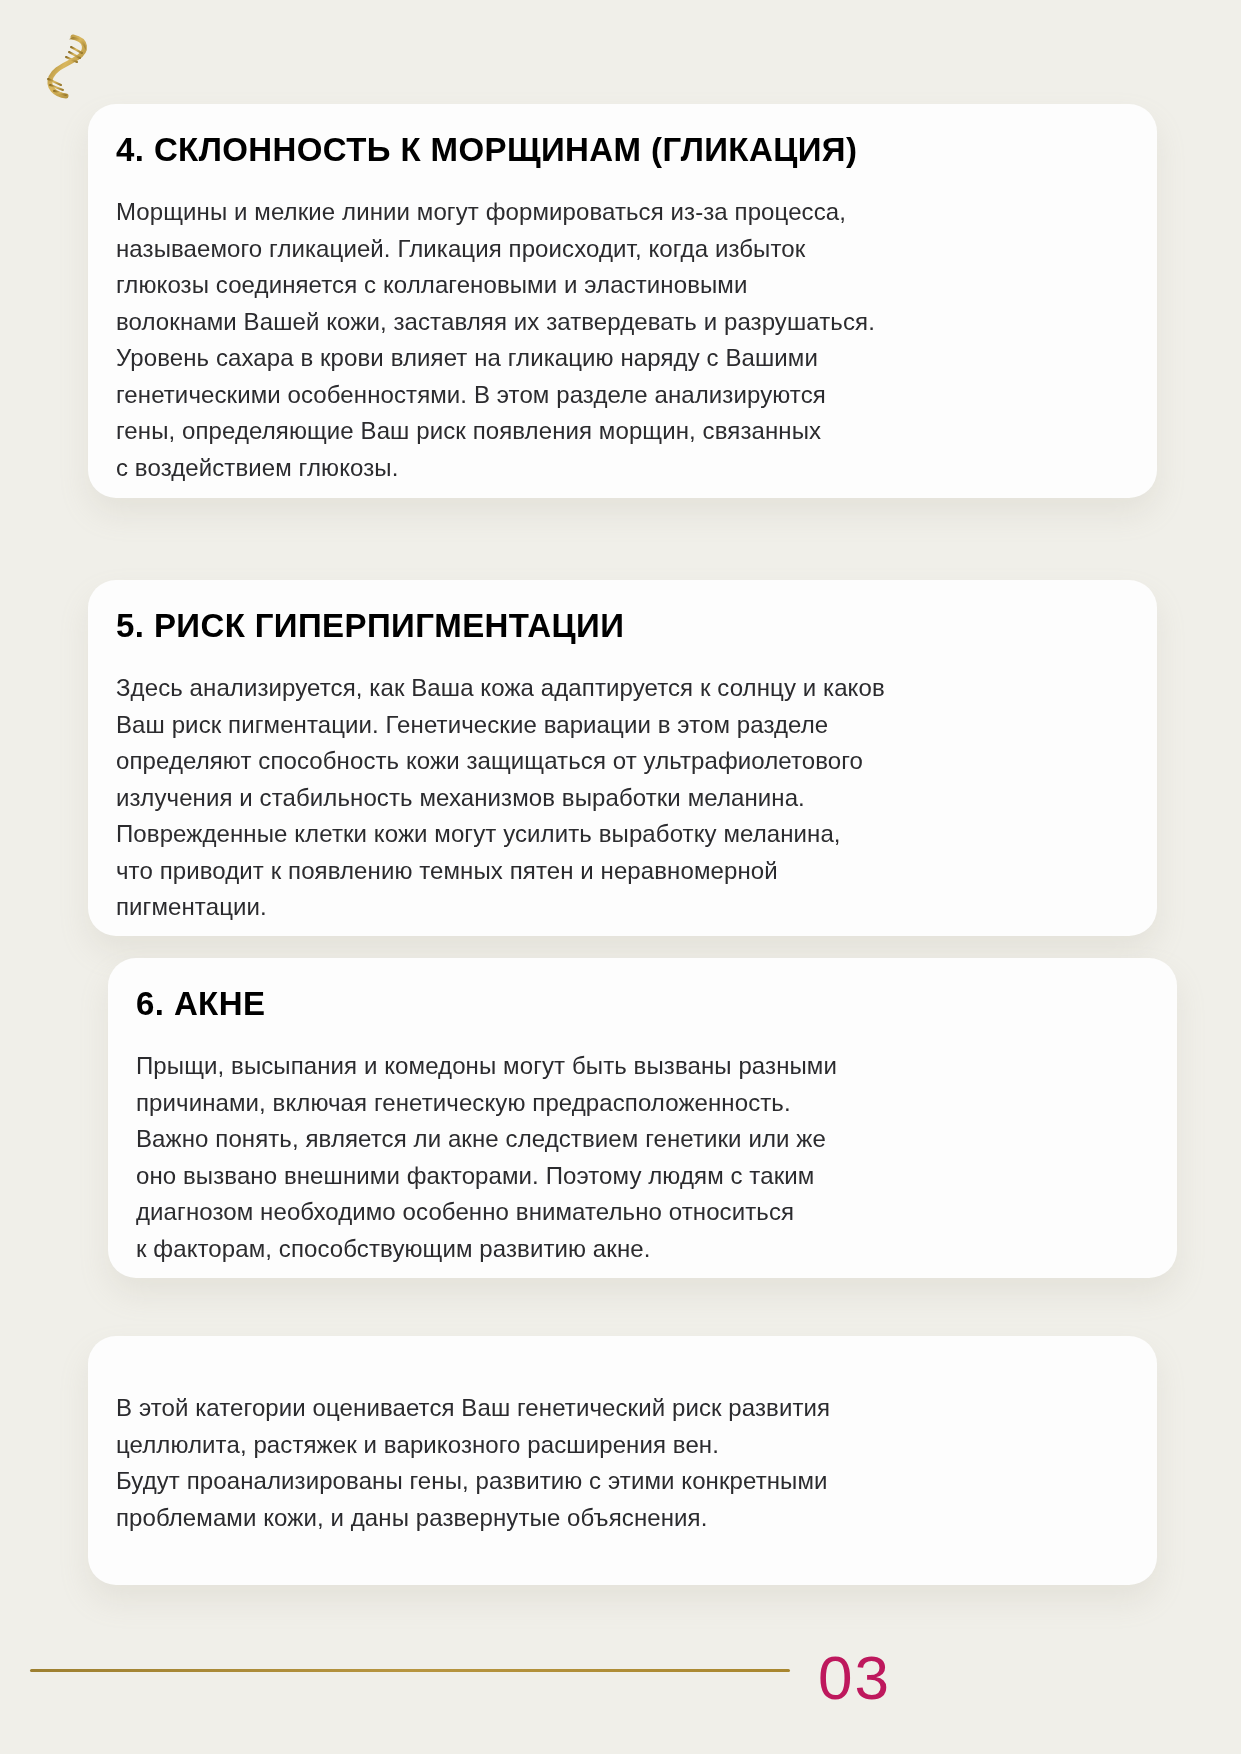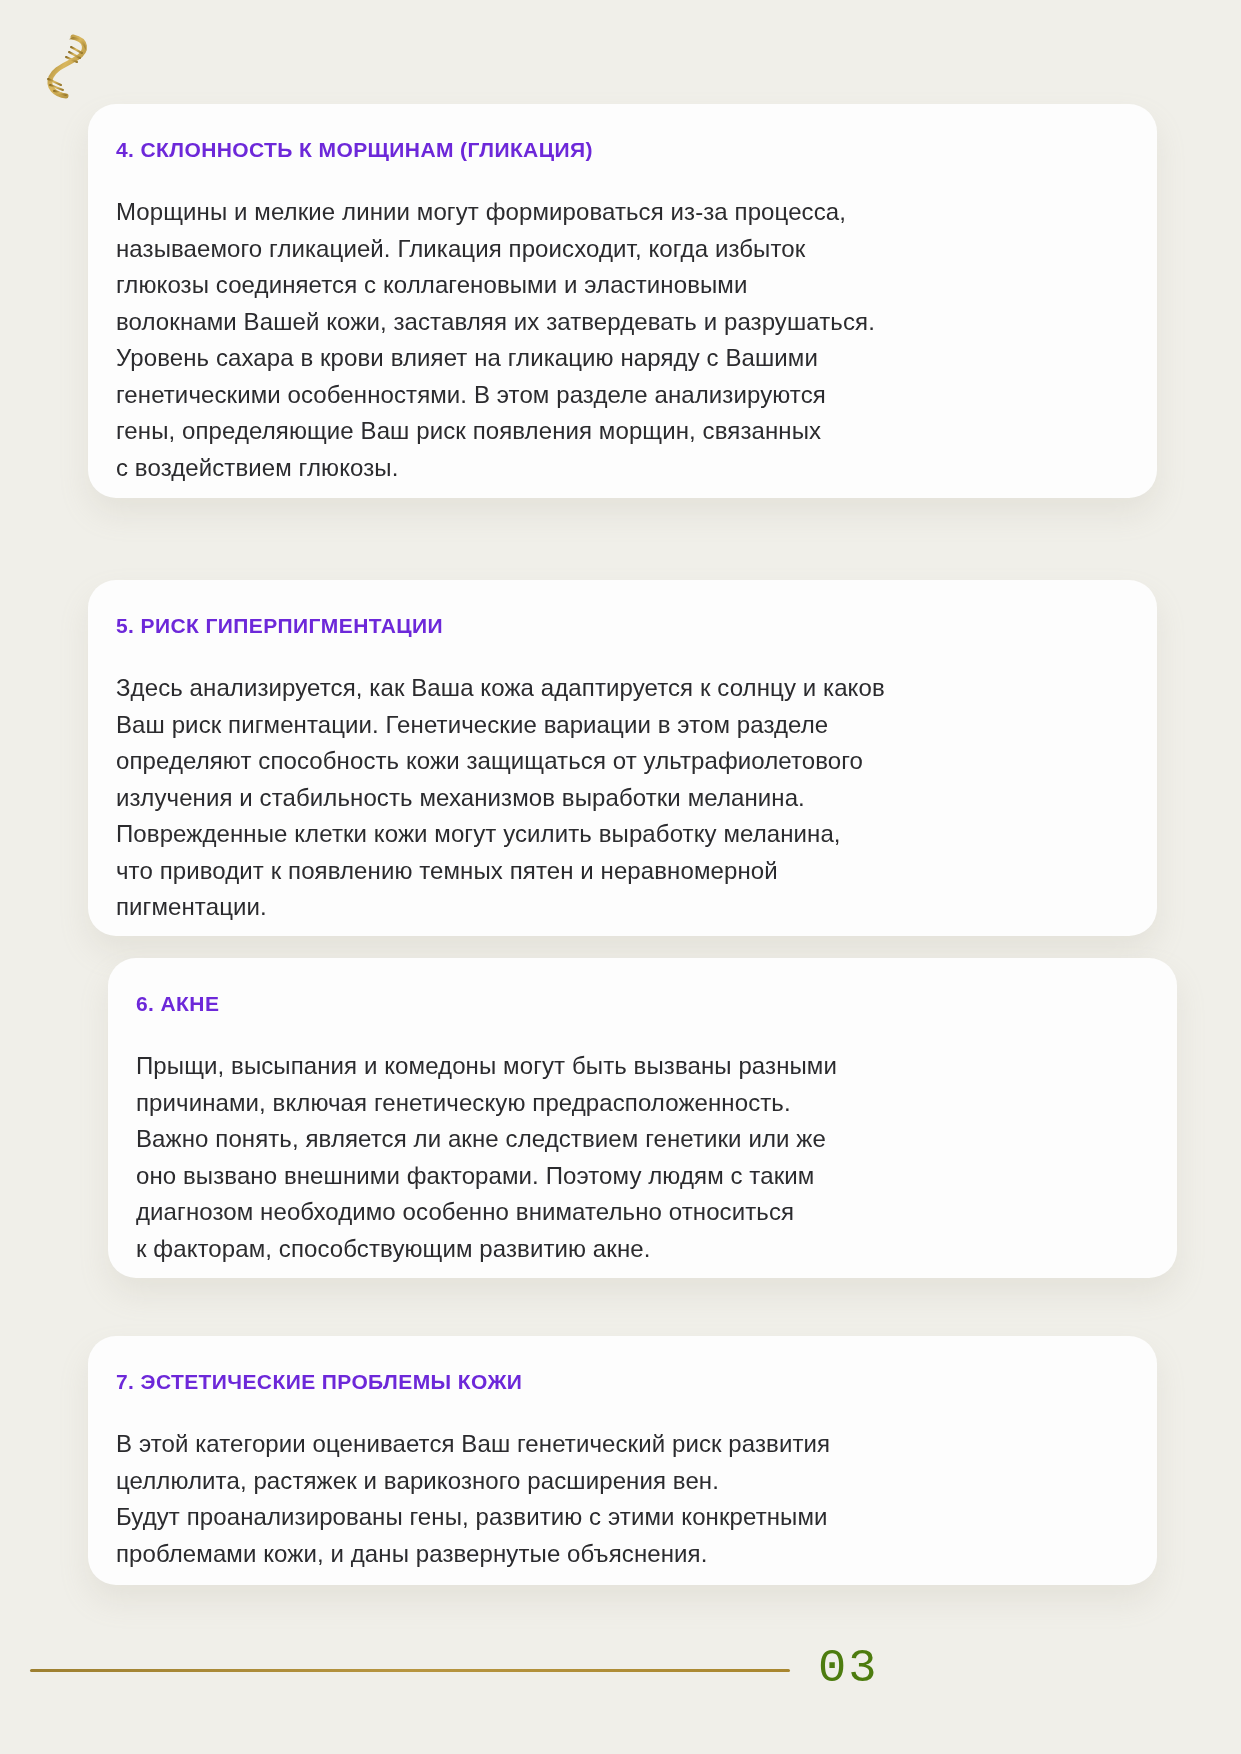--- a/index.html
+++ b/index.html
@@ -19,24 +19,24 @@
     position:absolute;
     left:88px; width:1069px;
     background:#fdfdfd;
     border-radius:28px;
     box-shadow:0 16px 30px rgba(168,162,144,0.16);
     box-sizing:border-box;
     padding:28px 30px 0 28px;
   }
   .card-title {
     margin:0;
-    font-size:21px;
+    font-size:33px;
     font-weight:700;
     letter-spacing:0.4px;
-    color:#6d28d9;
+    color:#000000;
     line-height:36px;
   }
   .card-body {
     margin:26px 0 0 0;
     font-size:24px;
     line-height:36.5px;
     color:#2b2b2e;
     white-space:pre-line;
     letter-spacing:0.1px;
   }
@@ -47,25 +47,25 @@
   .footer-rule {
     position:absolute;
     left:30px; top:1669px;
     width:760px; height:2.5px;
     background:linear-gradient(90deg,#9d7f30,#b79540,#a8862f);
     border-radius:2px;
   }
   .page-number {
     position:absolute;
     left:818px; top:1642px;
-    font-size:47px;
+    font-size:62px;
     font-weight:400;
     letter-spacing:2px;
-    color:#4d7c0f;
-    font-family:Liberation Mono, monospace;
+    color:#be185d;
+    font-family:Liberation Sans, sans-serif;
   }
 </style>
 </head>
 <body>
 
 <div class="page">
 
   <svg class="brand-logo" viewBox="0 0 50 66" xmlns="http://www.w3.org/2000/svg" aria-hidden="true">
     <defs>
       <linearGradient id="gold" x1="0" y1="0" x2="1" y2="1">
@@ -111,21 +111,20 @@
     <h2 class="card-title">6. АКНЕ</h2>
     <p class="card-body">Прыщи, высыпания и комедоны могут быть вызваны разными
 причинами, включая генетическую предрасположенность.
 Важно понять, является ли акне следствием генетики или же
 оно вызвано внешними факторами. Поэтому людям с таким
 диагнозом необходимо особенно внимательно относиться
 к факторам, способствующим развитию акне.</p>
   </section>
 
   <section class="card card-4">
-    <h2 class="card-title">7. ЭСТЕТИЧЕСКИЕ ПРОБЛЕМЫ КОЖИ</h2>
     <p class="card-body">В этой категории оценивается Ваш генетический риск развития
 целлюлита, растяжек и варикозного расширения вен.
 Будут проанализированы гены, развитию с этими конкретными
 проблемами кожи, и даны развернутые объяснения.</p>
   </section>
 
   <div class="footer-rule"></div>
   <div class="page-number">03</div>
 
 </div>

